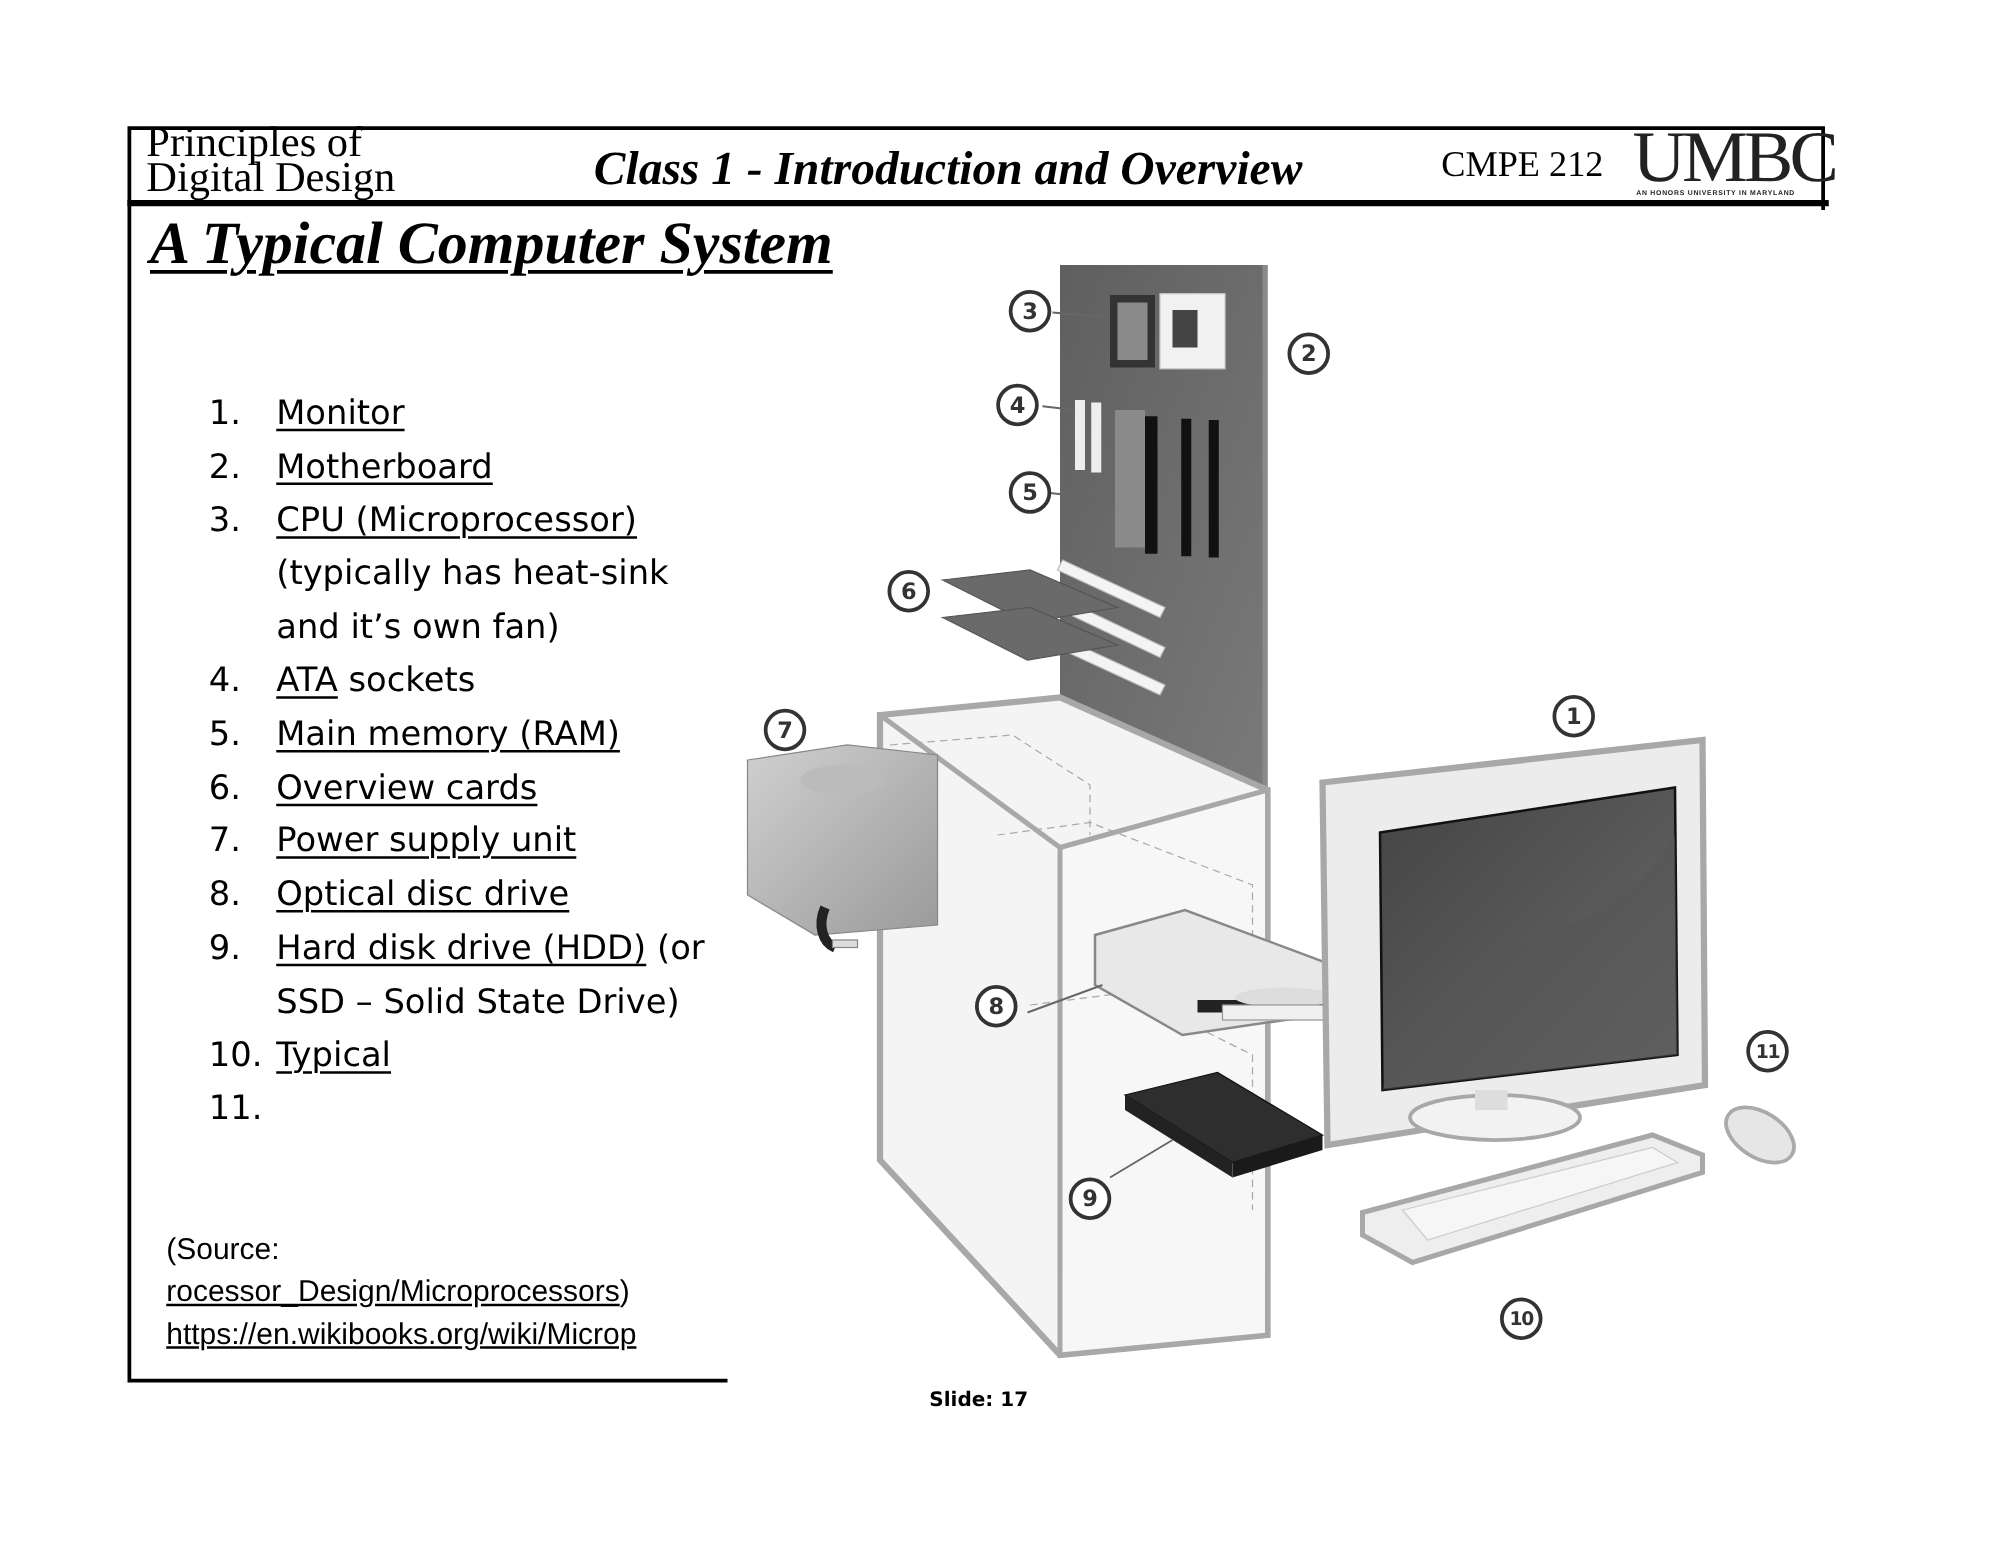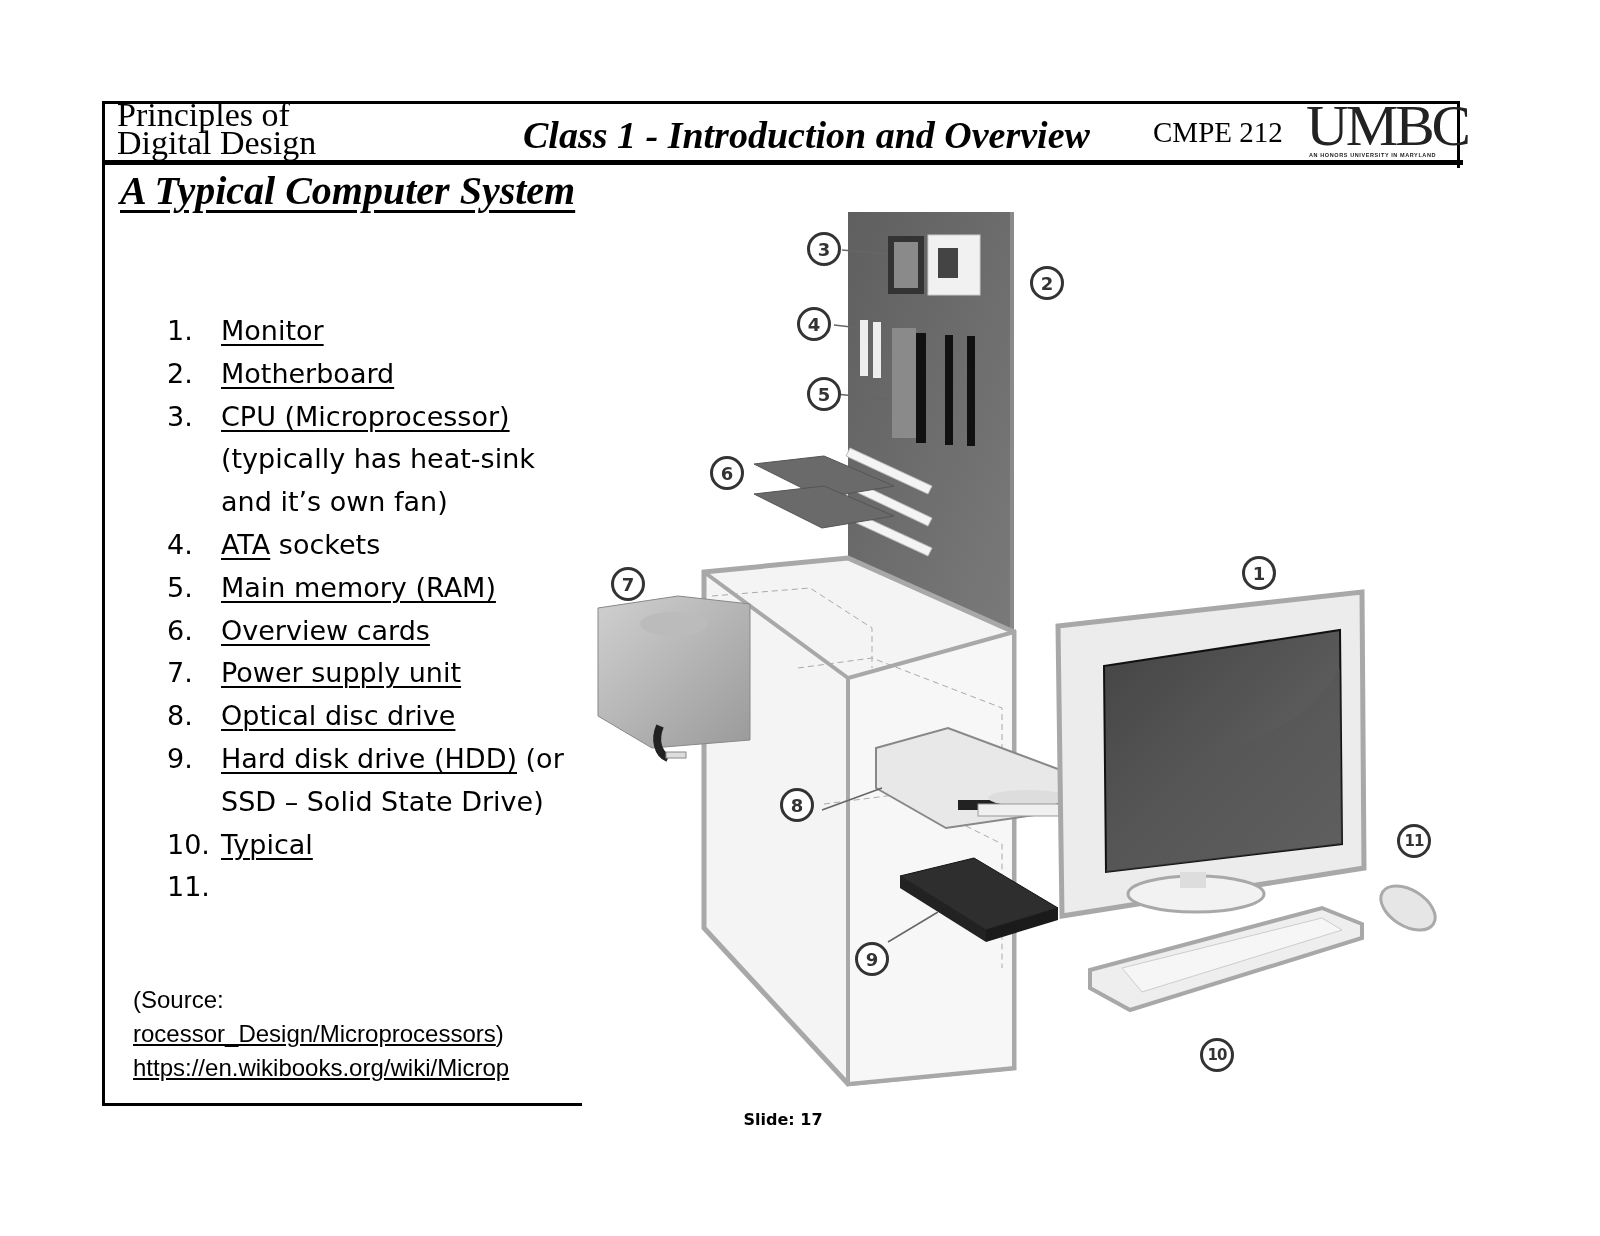--- a/index.html
+++ b/index.html
@@ -2,28 +2,28 @@
 <html><head>
 <meta charset="utf-8">
 <style>
   html, body { margin: 0; padding: 0; background: #ffffff; }
   body { width: 1600px; height: 1236px; position: relative; overflow: hidden; font-family: "Liberation Sans", sans-serif; }
 
   .slide-frame { position: absolute; left: 102px; top: 101px; width: 1358px; height: 1005px; border: 3px solid #000; box-sizing: border-box; }
   .header-rule { position: absolute; left: 102px; top: 160px; width: 1361px; height: 5px; background: #000; }
 
   .course-name { position: absolute; left: 117px; top: 101px; font-family: "Liberation Serif", serif; font-size: 34px; line-height: 28px; color: #000; }
-  .class-title { position: absolute; left: 475px; top: 113px; font-family: "Liberation Serif", serif; font-weight: bold; font-style: italic; font-size: 38px; color: #000; white-space: nowrap; margin-left: 48px; }
+  .class-title { position: absolute; left: 475px; top: 113px; font-family: "Liberation Serif", serif; font-weight: bold; font-style: italic; font-size: 38px; color: #000; white-space: nowrap; }
   .course-code { position: absolute; left: 1153px; top: 116px; font-family: "Liberation Serif", serif; font-size: 29px; color: #000; }
   .logo { position: absolute; left: 1306px; top: 102px; width: 156px; height: 68px; }
   .logo-word { position: absolute; left: 0; top: -6px; font-family: "Liberation Serif", serif; font-size: 58px; letter-spacing: -3px; color: #222; line-height: 60px; transform: scaleX(1.02); transform-origin: left; }
   .logo-tag { position: absolute; left: 3px; top: 50px; font-family: "Liberation Sans", sans-serif; font-weight: bold; font-size: 5.5px; letter-spacing: 0.6px; color: #222; white-space: nowrap; }
 
   .picture { position: absolute; left: 582px; top: 168px; width: 878px; height: 942px; background: #fff; }
-  .slide-title { position: absolute; left: 120px; top: 167px; font-family: "Liberation Serif", serif; font-weight: bold; font-style: italic; font-size: 40px; text-decoration: underline; text-decoration-thickness: 3px; text-underline-offset: 6px; color: #000; white-space: nowrap; z-index: 3; }
+  .slide-title { position: absolute; left: 120px; top: 167px; font-family: "Liberation Serif", serif; font-weight: bold; font-style: italic; font-size: 48px; text-decoration: underline; text-decoration-thickness: 3px; text-underline-offset: 6px; color: #000; white-space: nowrap; z-index: 3; }
 
   .list { position: absolute; left: 167px; top: 310px; font-family: "DejaVu Sans", sans-serif; font-size: 27px; line-height: 42.8px; color: #000; z-index: 3; }
   .list-row { display: flex; }
   .list-num { width: 54px; flex: none; }
   .list-text { width: 370px; }
   .list-text u { text-decoration-thickness: 2px; text-underline-offset: 4px; }
 
   .source { position: absolute; left: 133px; top: 983px; font-family: "Liberation Sans", sans-serif; font-size: 24px; line-height: 34px; color: #000; z-index: 3; }
   .source a { color: #000; text-decoration: underline; }
 

